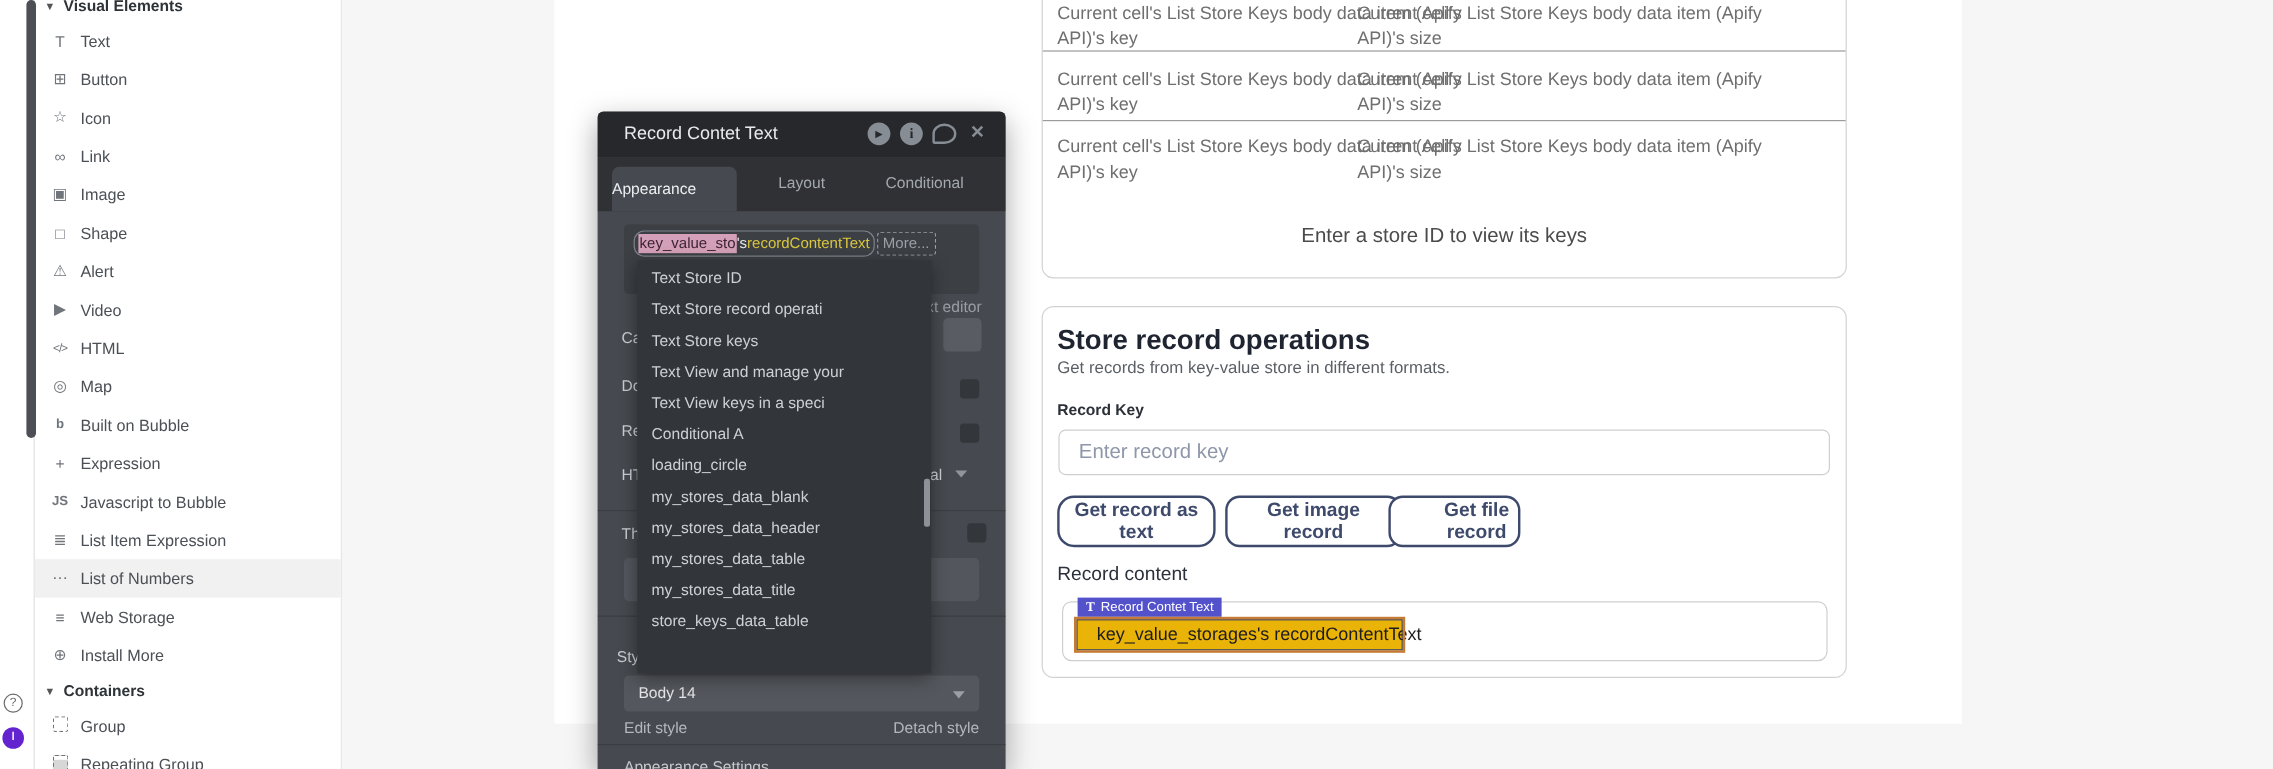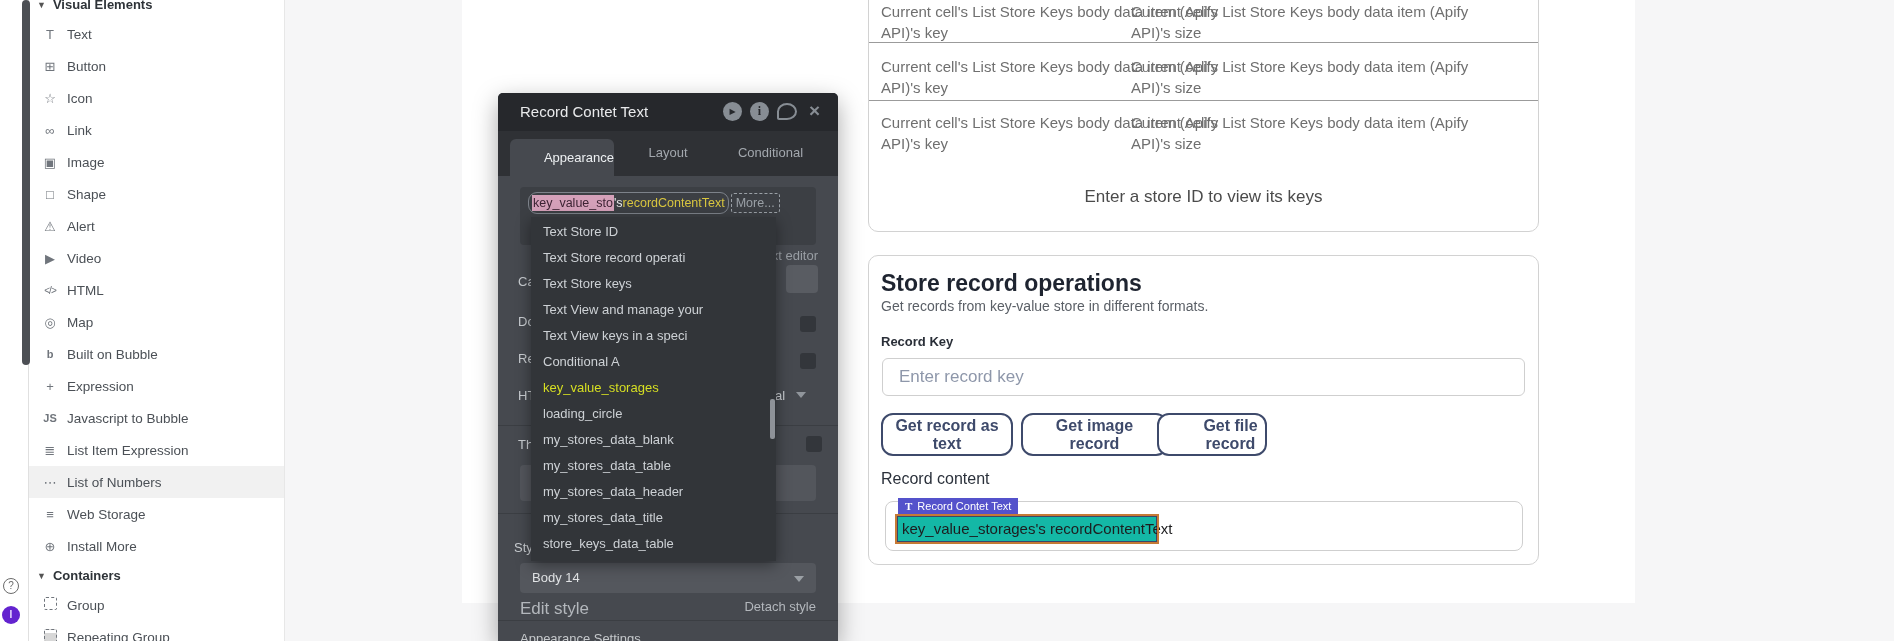--- a/index.html
+++ b/index.html
@@ -40,46 +40,46 @@
   #empty-state{position:absolute;left:0;right:0;top:200px;text-align:center;font-size:17px;color:#4b4b4b;}
 
   #ops-title{left:12px;top:14px;font-size:23px;font-weight:bold;color:#1e2430;}
   #ops-sub{left:12px;top:42px;font-size:14px;color:#5a5f66;}
   #rk-label{left:12px;top:78px;font-size:13px;font-weight:bold;color:#2a2f38;}
   #rk-input{left:13px;top:102px;width:625px;height:36px;border:1px solid #cfcfcf;border-radius:6px;
     font-size:17px;color:#2a2f38;padding:0 0 0 16px;outline:none;font-family:inherit;}
   #rk-input::placeholder{color:#8e97aa;}
   .op-btn{position:absolute;top:157px;height:43px;background:#fff;border:2px solid #3e4a6b;border-radius:12px;
     color:#3e4a6b;font-size:16px;font-weight:bold;font-family:inherit;}
-  #btn-text{left:12px;width:132px;}
+  #btn-text{left:12px;width:132px;border-radius:14px;}
   #btn-image{left:152px;width:147px;}
   #btn-file{left:288px;width:110px;padding-left:43px;}
   #rc-label{left:12px;top:214px;font-size:16px;color:#2b313b;}
   #rc-box{left:16px;top:245px;width:636px;height:48px;border:1px solid #cfcfcf;border-radius:8px;}
   #el-tag{left:29px;top:242px;height:16px;background:#5452cb;color:#fff;font-size:11px;line-height:16px;
     padding:0 7px;white-space:nowrap;}
   #el-tag .t{font-family:"Liberation Serif",serif;font-weight:bold;margin-right:5px;}
-  #el-selected{left:28px;top:260px;width:254px;height:24px;background:#14b8a6;border:1px solid #3c4668;
-    outline:2px solid #c67a35;font-size:15px;line-height:24px;color:#1d1d1f;padding-left:4px;white-space:nowrap;}
+  #el-selected{left:28px;top:260px;width:254px;height:24px;background:#eab308;border:1px solid #3c4668;
+    outline:2px solid #c67a35;font-size:15px;line-height:24px;color:#1d1d1f;padding-left:16px;white-space:nowrap;}
 
   
   #panel{left:498px;top:93px;width:340px;height:548px;border-radius:5px 5px 0 0;
     box-shadow:0 8px 24px rgba(0,0,0,.35);background:#46494f;overflow:hidden;}
   #p-titlebar{left:0;top:0;width:100%;height:38px;background:#26282c;}
   #p-title{left:22px;top:10px;font-size:15px;color:#e9eaec;}
   #p-ticons{right:14px;top:9px;display:flex;align-items:center;gap:8px;}
   .tico{width:19px;height:19px;border-radius:50%;background:#878d94;color:#26282c;font-size:9px;
     text-align:center;line-height:19px;font-weight:bold;}
   .tico.play{font-size:8px;}
   .tico.info{font-family:"Liberation Serif",serif;font-size:12px;}
   .tico.bubble{background:transparent;border:2px solid #878d94;width:16px;height:13px;border-radius:50% 50% 50% 10%;}
   .tico.close{background:transparent;color:#878d94;font-size:19px;font-weight:bold;line-height:17px;}
   #p-tabbar{left:0;top:38px;width:100%;height:45px;background:#2f3135;}
   #tab-appearance{left:12px;top:46px;width:104px;height:37px;background:#46494f;border-radius:6px 6px 0 0;
-    text-align:right;line-height:37px;font-size:13px;color:#edf0f2;}
+    text-align:left;line-height:37px;font-size:13px;color:#edf0f2;}
   .tab-idle{top:52px;font-size:13px;color:#a3a8ae;}
   #tab-layout{left:140px;width:60px;text-align:center;}
   #tab-conditional{left:230px;width:85px;text-align:center;}
 
   #expr-area{left:22px;top:94px;width:296px;height:58px;background:#3c3f44;border-radius:4px;}
   #expr-line{left:30px;top:99px;display:flex;align-items:center;white-space:nowrap;}
   #expr-box{display:flex;align-items:center;border:1px solid #7d828a;border-radius:9px;height:20px;padding:0 3px;}
   #expr-sel{background:#d4a0b9;color:#3c2333;font-size:12.5px;padding:1px 1px;}
   #expr-apos{color:#e8e8e8;font-size:12.5px;}
   #expr-field{color:#d9c63f;font-size:12.5px;}
@@ -96,21 +96,21 @@
   #frag-al-caret{left:298px;top:299px;width:0;height:0;border-left:5px solid transparent;
     border-right:5px solid transparent;border-top:6px solid #90959b;}
   .pdivider{left:0;width:340px;height:1px;background:#3b3e43;}
   #div1{top:332px;} #div2{top:420px;} #div3{top:527px;}
   #big-input{left:22px;top:372px;width:296px;height:36px;background:#53565c;border-radius:4px;}
   #style-label{left:16px;top:447px;font-size:13px;color:#c9cdd1;}
   #style-select{left:22px;top:470px;width:296px;height:30px;background:#54575d;border-radius:4px;}
   #style-name{left:12px;top:7px;font-size:13px;color:#e3e5e7;}
   #style-caret{right:12px;top:13px;width:0;height:0;border-left:5px solid transparent;
     border-right:5px solid transparent;border-top:6px solid #9ba0a5;}
-  #edit-style{left:22px;top:506px;font-size:17px;color:#b3b7bc;}
+  #edit-style{left:22px;top:506px;font-size:13px;color:#b3b7bc;}
   #detach-style{right:22px;top:506px;font-size:13px;color:#b3b7bc;}
   #bottom-frag{left:22px;top:538px;font-size:13px;color:#c5c8cb;}
 
   #dropdown{left:33px;top:124px;width:245px;height:344px;background:#323539;z-index:5;
     box-shadow:0 4px 14px rgba(0,0,0,.4);padding-top:2px;box-sizing:border-box;}
   .dd-item{height:26px;line-height:26px;padding-left:12px;font-size:13px;color:#cdd1d5;white-space:nowrap;overflow:hidden;}
   .dd-item.hl{color:#d6df22;}
   #dd-thumb{right:1px;top:182px;width:5px;height:40px;background:#8e9298;border-radius:2px;}
 </style>
 </head>
@@ -295,24 +295,23 @@
     <div id="div3" class="abs pdivider"></div>
     <div id="bottom-frag" class="abs">Appearance Settings</div>
 
     <div id="dropdown" class="abs">
       <div class="dd-item">Text Store ID</div>
       <div class="dd-item">Text Store record operati</div>
       <div class="dd-item">Text Store keys</div>
       <div class="dd-item">Text View and manage your</div>
       <div class="dd-item">Text View keys in a speci</div>
       <div class="dd-item">Conditional A</div>
-      <div class="dd-item hl">key_value_storages</div>
       <div class="dd-item">loading_circle</div>
       <div class="dd-item">my_stores_data_blank</div>
+      <div class="dd-item">my_stores_data_header</div>
       <div class="dd-item">my_stores_data_table</div>
-      <div class="dd-item">my_stores_data_header</div>
       <div class="dd-item">my_stores_data_title</div>
       <div class="dd-item">store_keys_data_table</div>
       <div id="dd-thumb" class="abs"></div>
     </div>
   </div>
 
 </div>
 
 </body></html>

